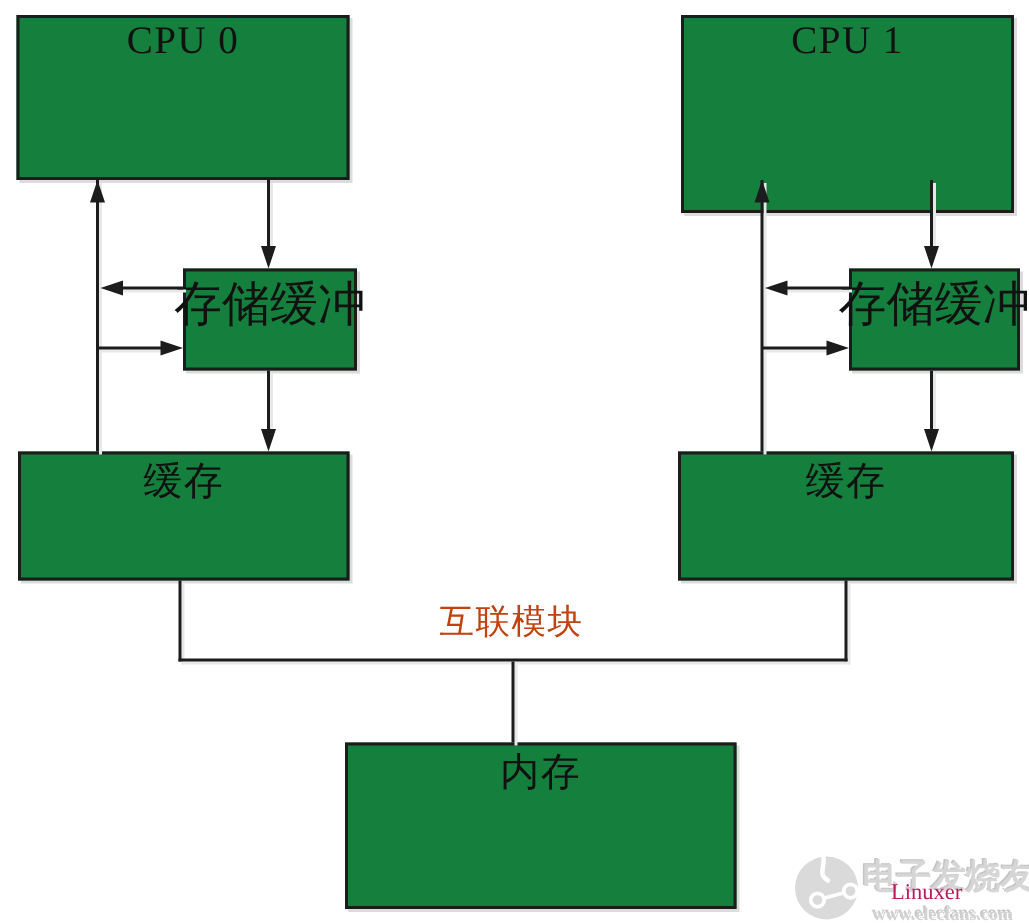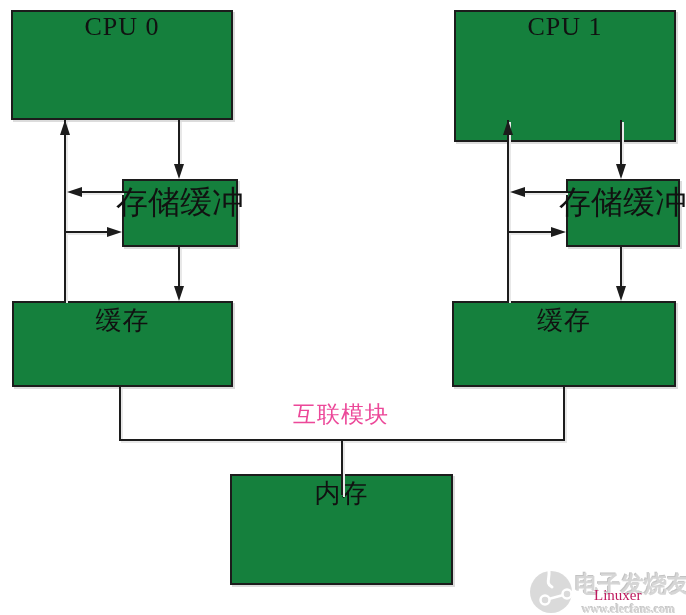--- a/index.html
+++ b/index.html
@@ -18,21 +18,21 @@
     box-shadow:2px 2px 0 #dcdcdc;
   }
   .box .lbl { font-size:26px; letter-spacing:1px; white-space:nowrap; }
   .box .lbl.small { font-size:32px; letter-spacing:0; }
   #cpu0   { left:11px;  top:10px;  width:222px; height:110px; }
   #cpu1   { left:454px; top:10px;  width:222px; height:132px; }
   #sb0    { left:122px; top:179px; width:116px; height:68px; }
   #sb1    { left:566px; top:179px; width:114px; height:68px; }
   #cache0 { left:12px;  top:301px; width:221px; height:86px; }
   #cache1 { left:452px; top:301px; width:224px; height:86px; }
-  #mem    { left:230px; top:474px; width:223px; height:111px; }
+  #mem    { left:230px; top:495px; width:261px; height:111px; }
   
   .line { position:absolute; background:var(--line); box-shadow:2px 2px 0 #e8e8e8; }
   #l-up0    { left:64px;  top:120px; width:2px;   height:181px; }
   #l-down0a { left:178px; top:120px; width:2px;   height:46px; }
   #l-left0  { left:78px;  top:191px; width:44px;  height:2px; }
   #l-right0 { left:65px;  top:231px; width:44px;  height:2px; }
   #l-down0b { left:178px; top:247px; width:2px;   height:41px; }
   #l-up1    { left:507px; top:120px; width:2px;   height:181px; }
   #l-down1a { left:620px; top:120px; width:2px;   height:46px; }
   #l-left1  { left:523px; top:191px; width:43px;  height:2px; }
@@ -54,21 +54,21 @@
   #a-right0 { left:107px; top:227px; }
   #a-down0b { left:174px; top:286px; }
   #a-up1    { left:503px; top:120px; }
   #a-down1a { left:616px; top:164px; }
   #a-left1  { left:510px; top:187px; }
   #a-right1 { left:551px; top:227px; }
   #a-down1b { left:616px; top:286px; }
   
   #ic-label {
     position:absolute; left:270px; top:399px; width:142px;
-    text-align:center; font-size:23px; letter-spacing:1px; color:#ec4899;
+    text-align:center; font-size:23px; letter-spacing:1px; color:#c2410c;
   }
   
   .watermark {
     position:absolute; left:528px; top:564px; width:158px; height:55px;
     font-family:Liberation Serif, serif;
     pointer-events:none;
   }
   .wm-logo { position:absolute; left:0; top:4px; width:46px; height:46px; }
   .wm-brand {
     position:absolute; left:47px; top:5px; font-size:23px; font-weight:bold;

